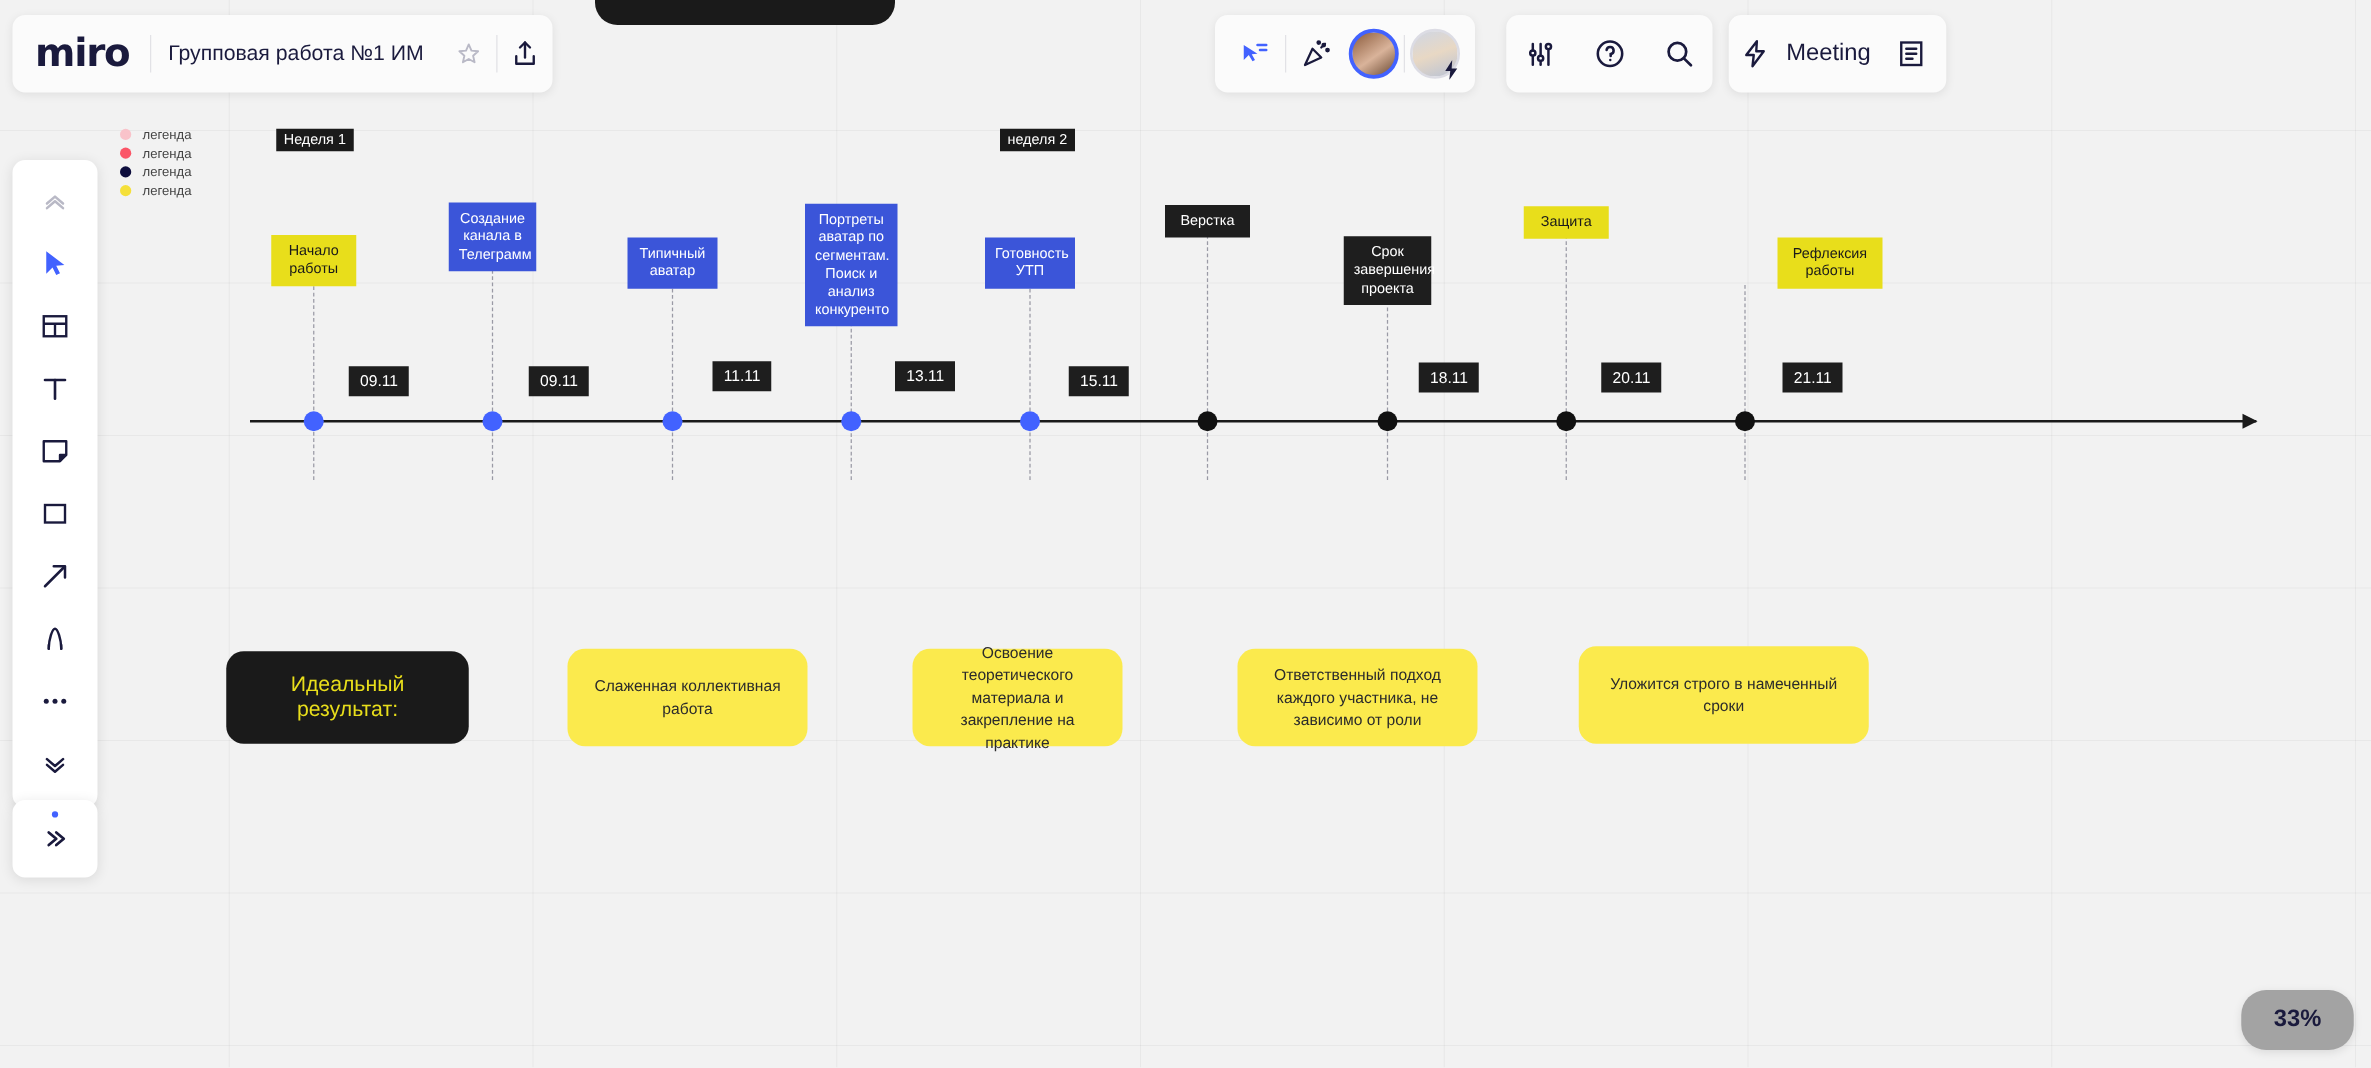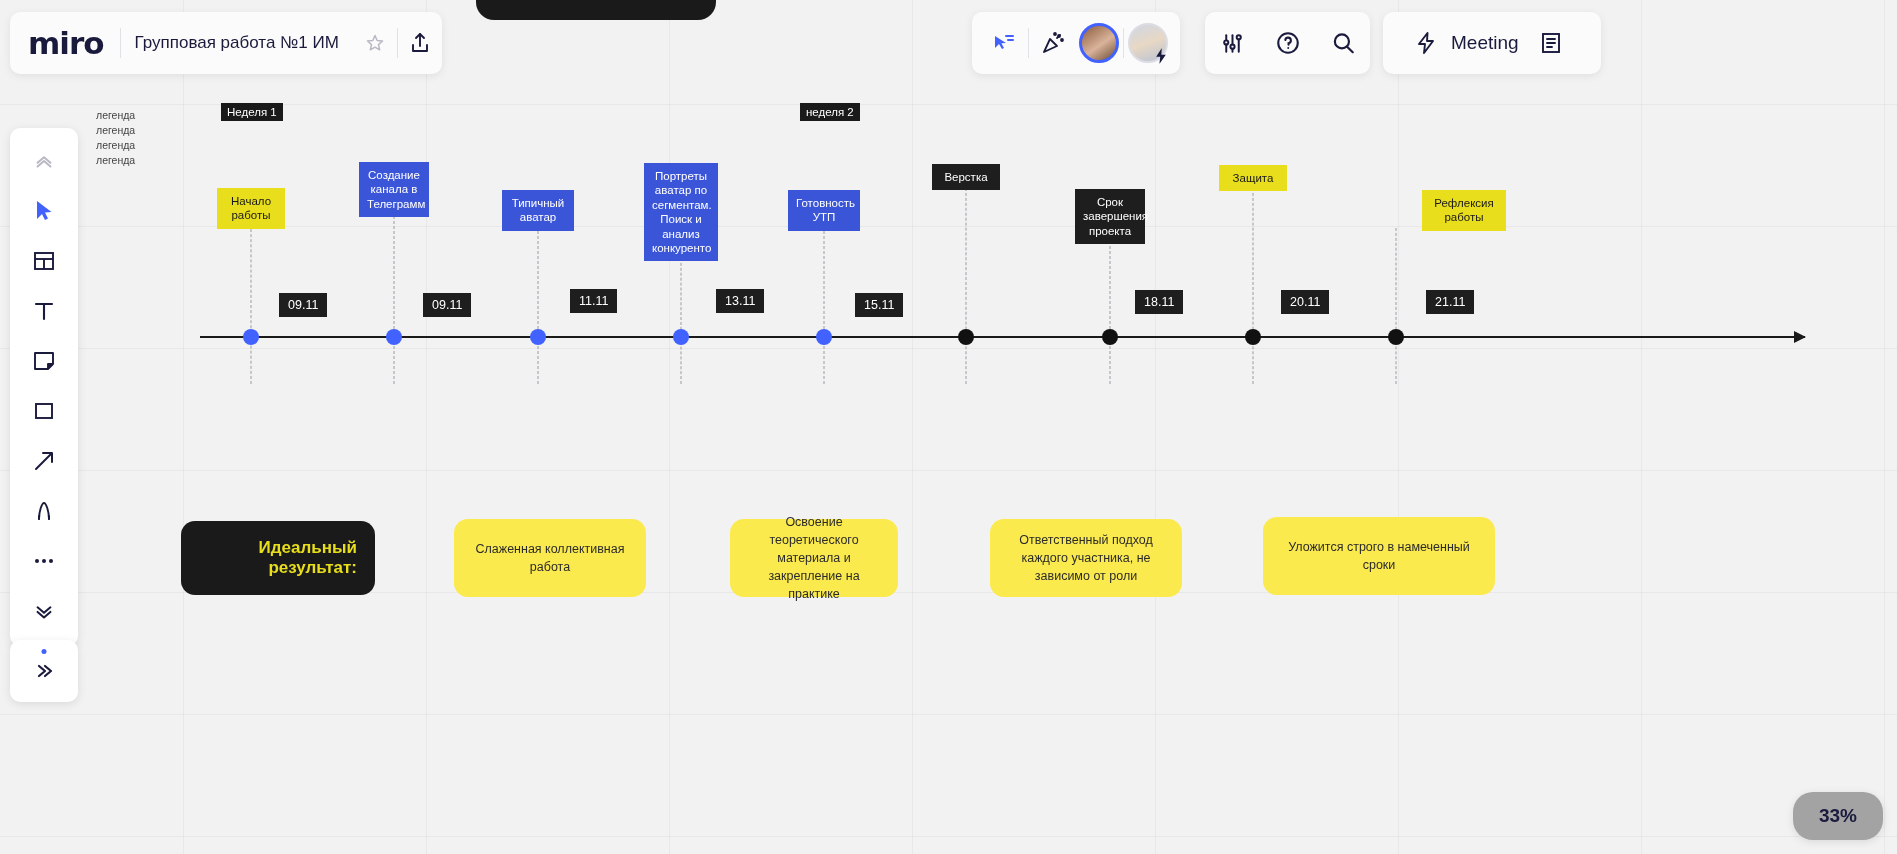--- a/index.html
+++ b/index.html
@@ -54,21 +54,21 @@
   .topbar-tools {
     position:absolute; left:1205px; top:12px; height:62px; width:165px;
     background:#fbfbfb; border-radius:10px;
     display:flex; align-items:center; justify-content:space-around;
     box-shadow:0 2px 8px rgba(0,0,0,0.08);
     z-index:40;
   }
   .topbar-meeting {
     position:absolute; left:1383px; top:12px; height:62px;
     background:#fbfbfb; border-radius:10px;
-    display:flex; align-items:center; padding:0 28px; gap:10px;
+    display:flex; align-items:center; padding:0 6px; gap:10px;
     box-shadow:0 2px 8px rgba(0,0,0,0.08);
     z-index:40;
   }
   .meeting-label { font-size:19px; color:#1a1a3d; }
   .avatar {
     width:40px; height:40px; border-radius:50%;
     background:linear-gradient(145deg,#8a5a3b,#d9b39a 55%,#6b4a33);
     border:3px solid #4262ff; position:relative;
   }
   .avatar2 {
@@ -139,32 +139,32 @@
     font-size:11.5px; padding:3px 6px; white-space:nowrap;
   }
 
   .datechip {
     position:absolute; background:#1e1e1e; color:#fff;
     font-size:12.5px; padding:5px 9px; white-space:nowrap;
   }
 
   
   .legend { position:absolute; left:96px; top:100px; z-index:20; }
-  .legend-row { display:flex; align-items:center; gap:9px; height:15px;flex-direction:column; }
+  .legend-row { display:flex; align-items:center; gap:9px; height:15px; }
   .legend-dot { width:9px; height:9px; border-radius:50%; }
   .legend-label { font-size:10.5px; color:#444; }
 
   
   .bcard {
     position:absolute; border-radius:14px;
     display:flex; align-items:center; justify-content:center;
     text-align:center; padding:10px 18px;
   }
   .bcard.dark { background:#1a1a1a; }
-  .bcard.dark span { color:#e8de1b; font-size:17px; font-weight:700;text-align:right; }
+  .bcard.dark span { color:#e8de1b; font-size:17px; font-weight:400; }
   .bcard.yellow { background:#fbea4d; }
   .bcard.yellow span { color:#2b2b2b; font-size:12.5px; line-height:1.45; }
 
   
   .zoom-badge {
     position:absolute; right:14px; bottom:14px;
     background:#a3a3a3; border-radius:20px;
     box-shadow:0 2px 8px rgba(0,0,0,0.10);
     padding:13px 26px; font-size:19px; font-weight:700; color:#1a1a3d;
     z-index:40;

